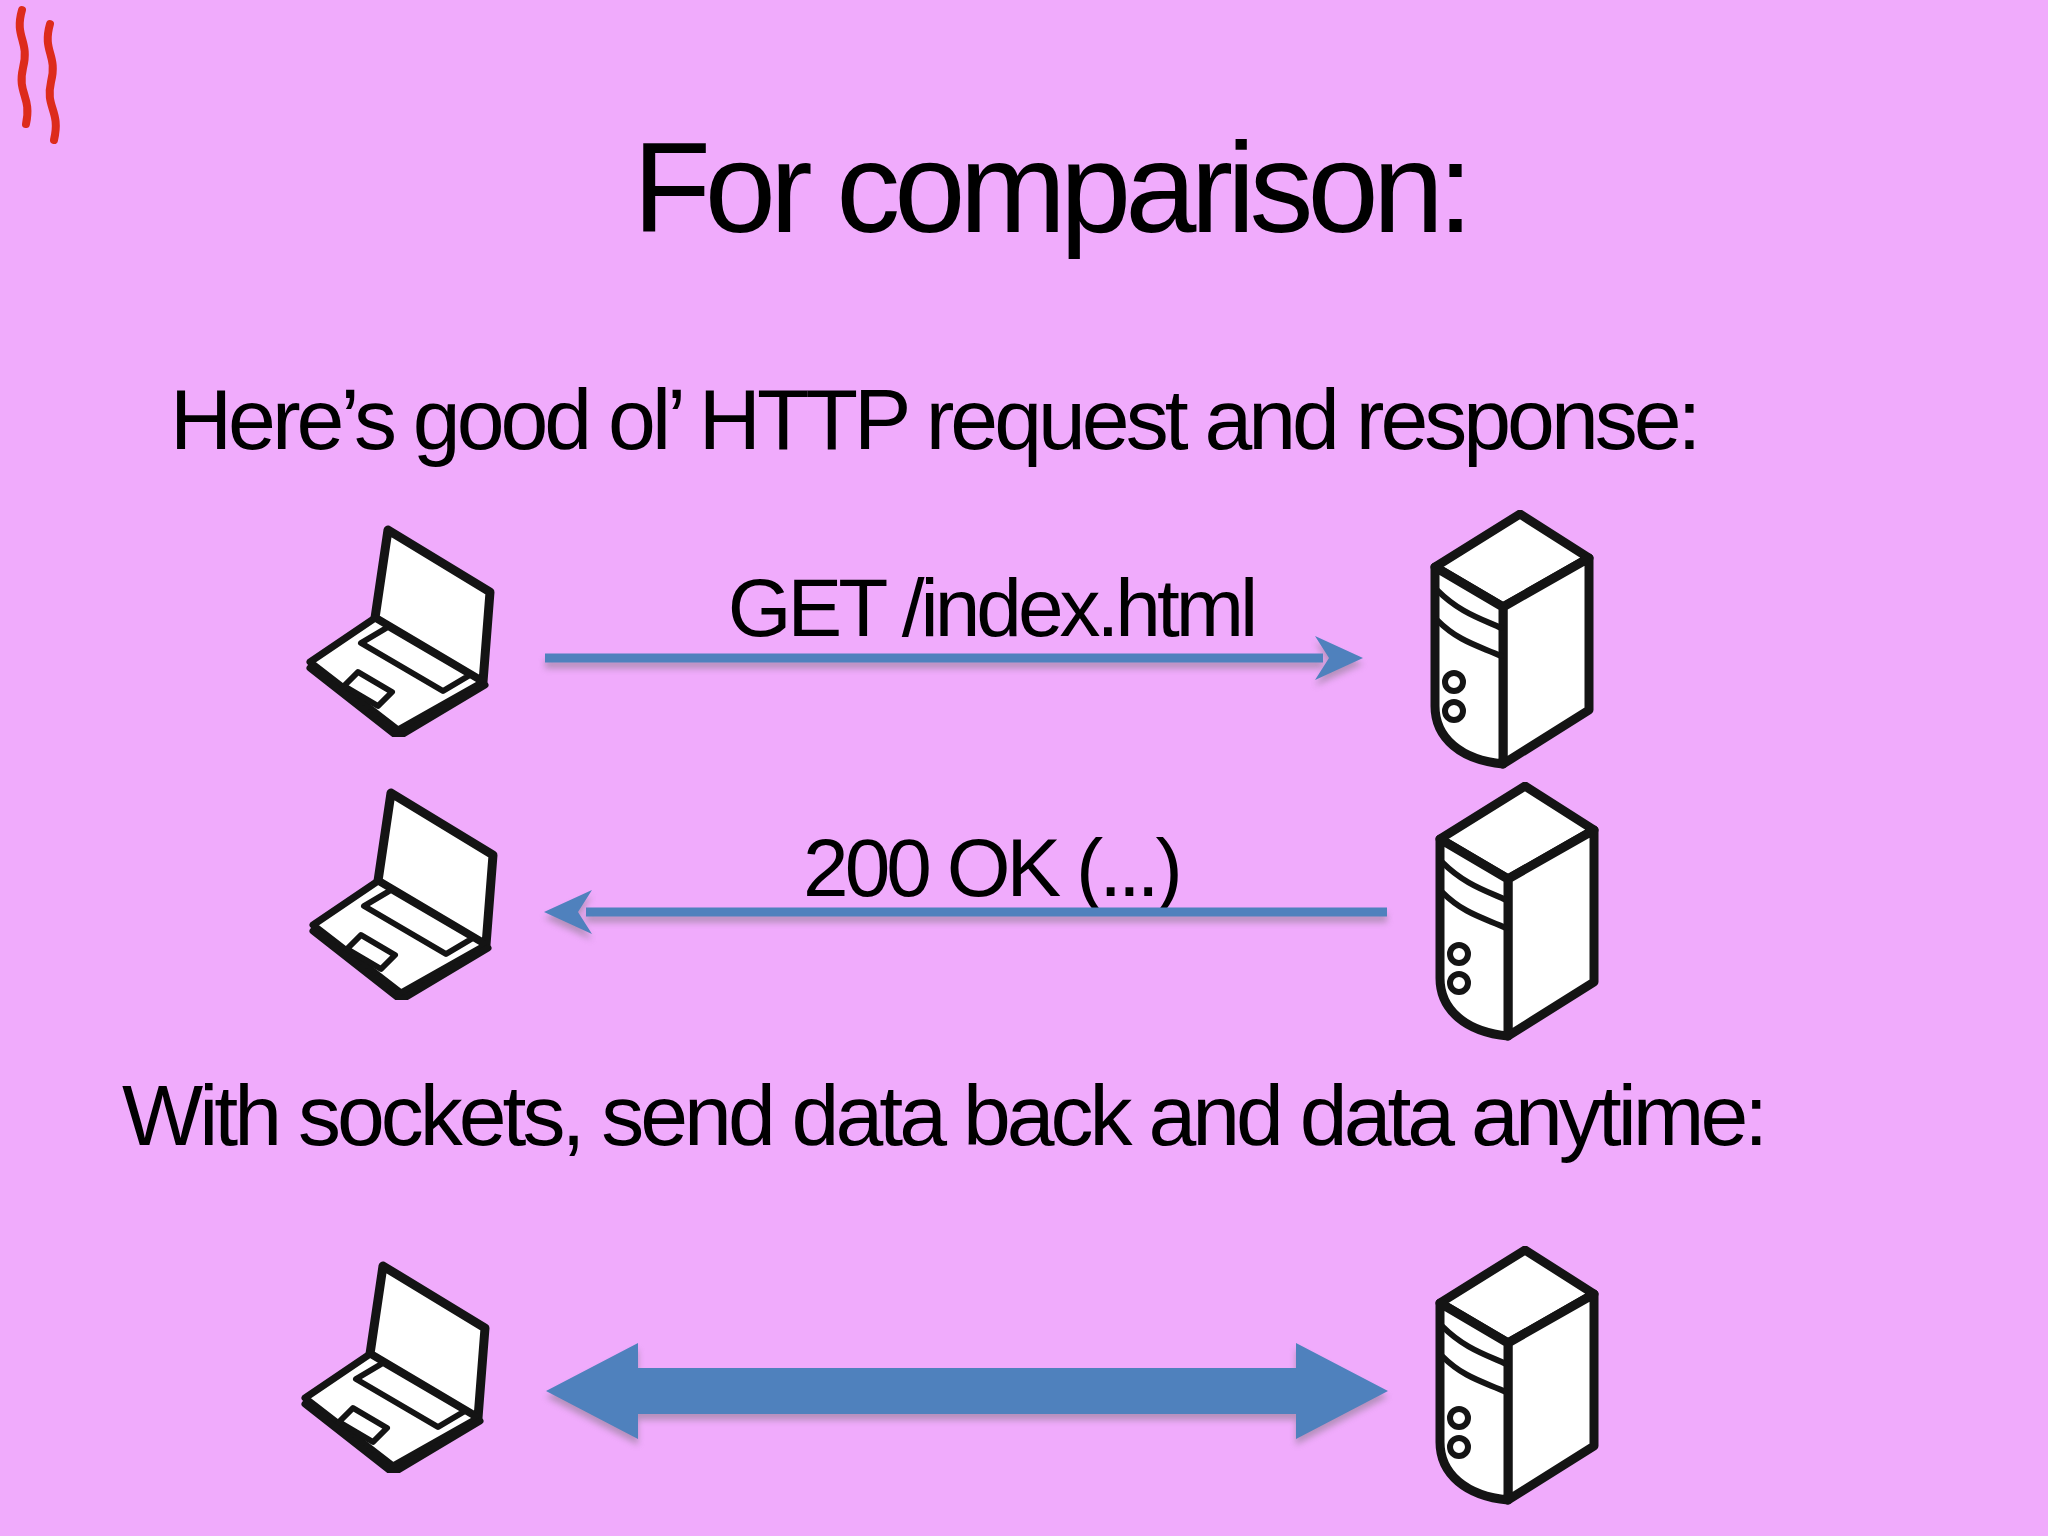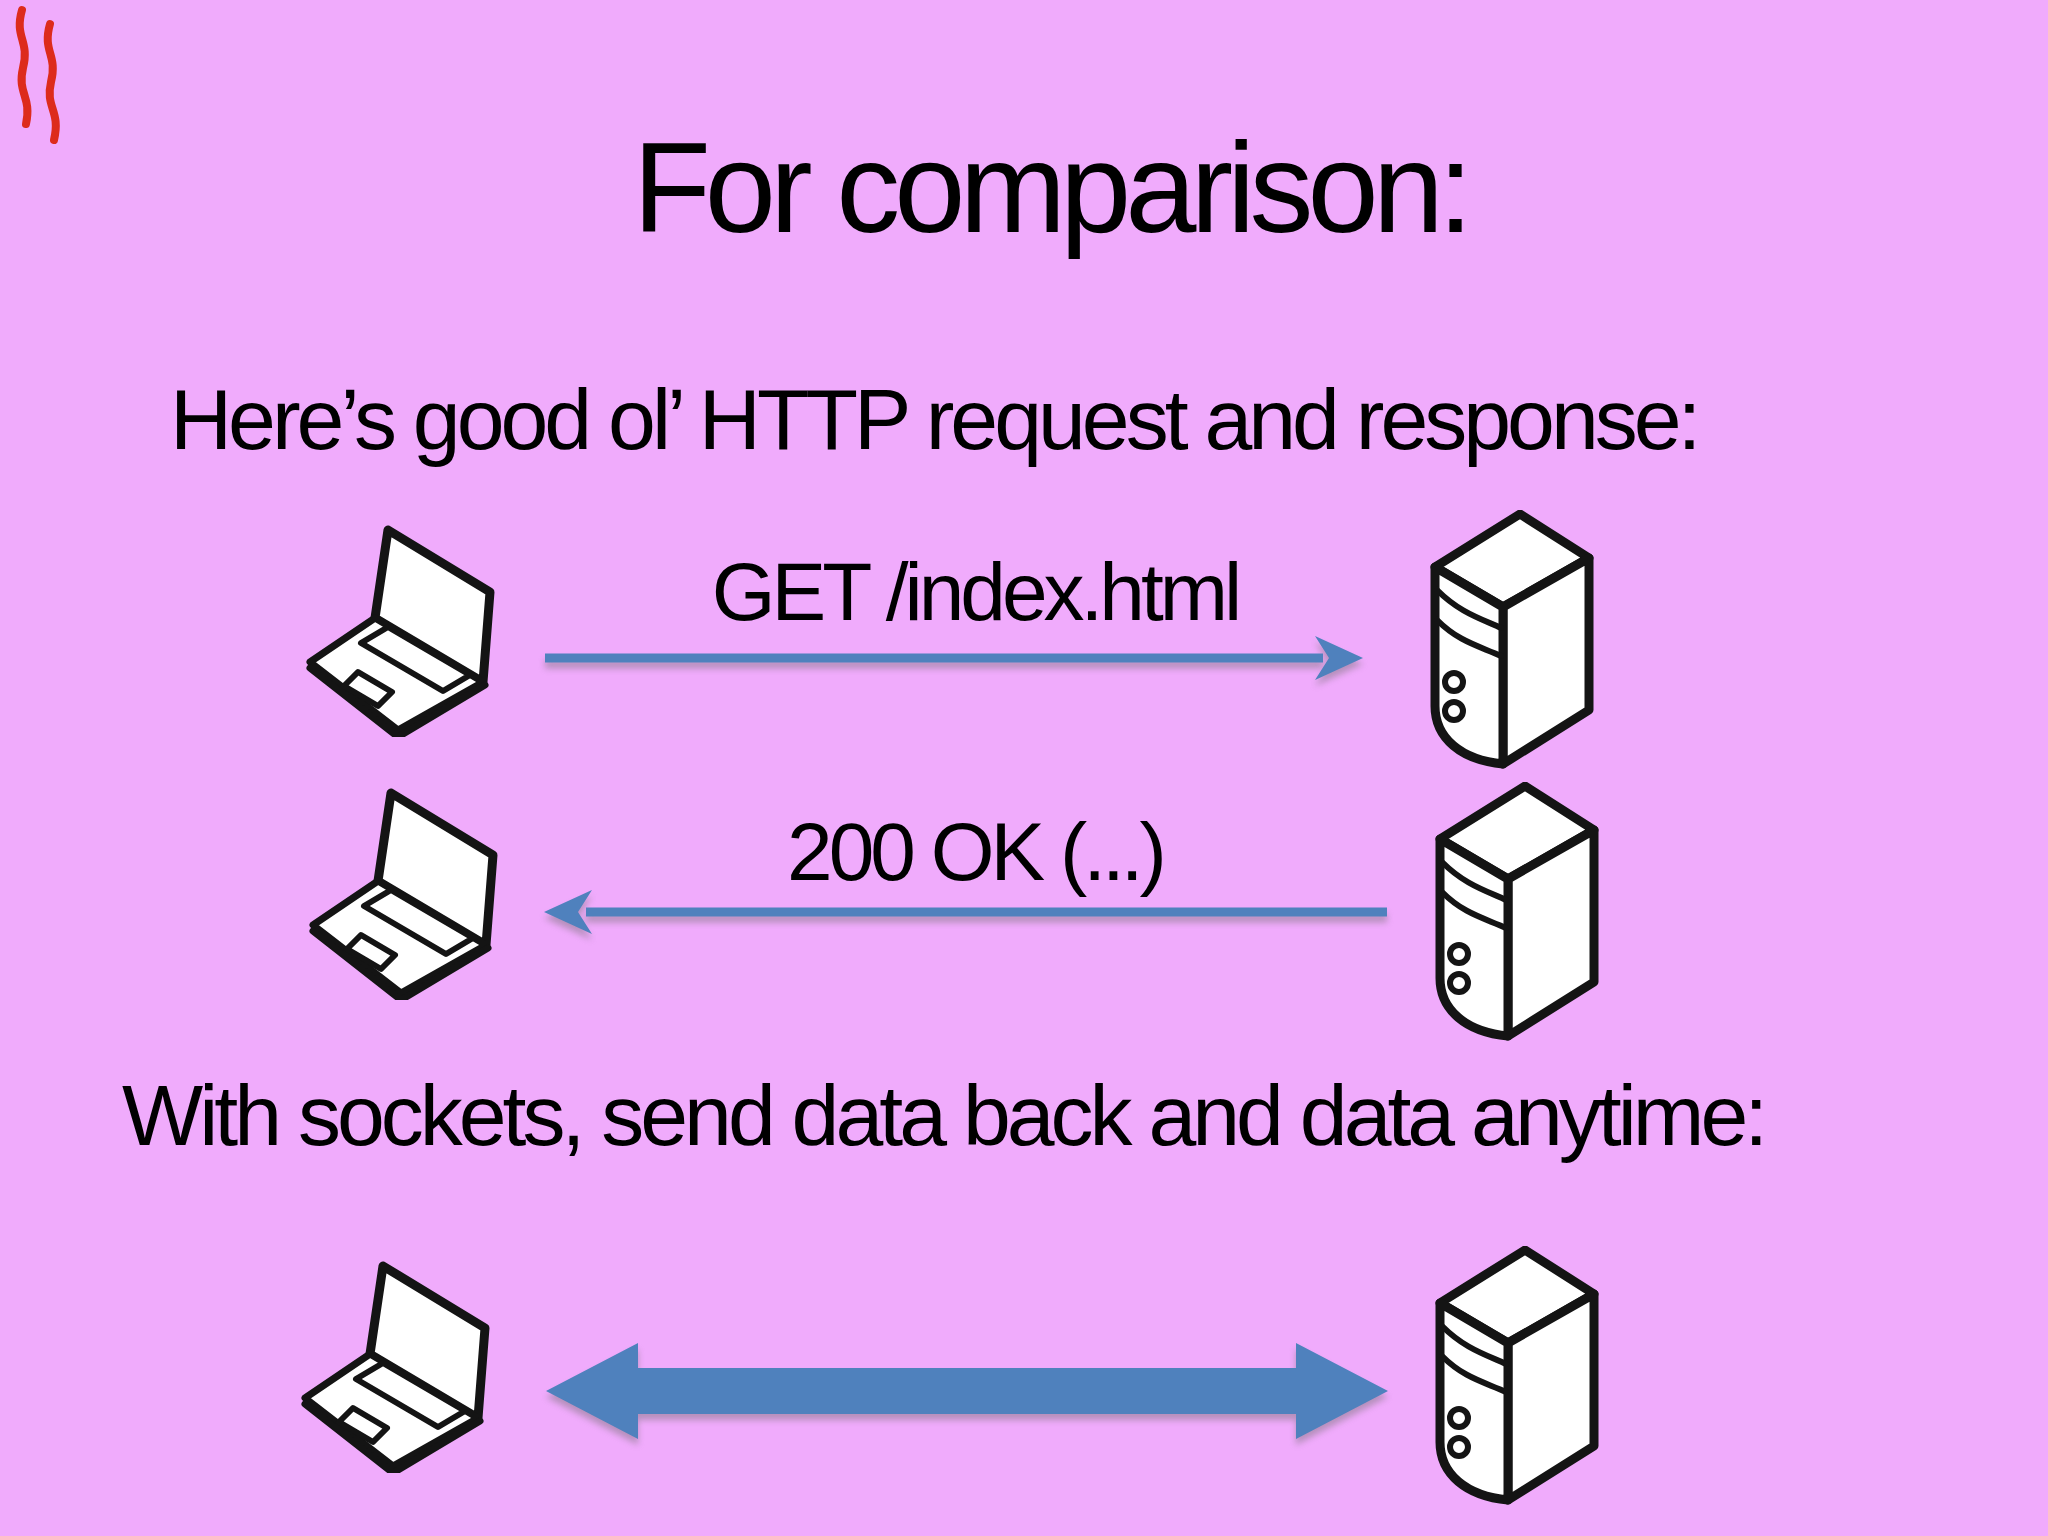--- a/index.html
+++ b/index.html
@@ -12,21 +12,21 @@
     font-size:128px;font-weight:400;letter-spacing:-6px;text-align:center;
     line-height:1.1;color:#000;
   }
   .heading{
     position:absolute;margin:0;font-size:86px;font-weight:400;
     letter-spacing:-4px;line-height:1.05;color:#000;white-space:nowrap;
   }
   .heading-http{left:122px;top:374px;margin-left:48px;}
   .heading-sockets{left:122px;top:1070px;}
   .msg-label{
-    position:absolute;left:560px;width:830px;margin:0;text-align:center;
+    position:absolute;left:560px;width:830px;margin:16px;text-align:center;
     font-size:82px;font-weight:400;letter-spacing:-4px;line-height:1.05;
     color:#000;white-space:nowrap;
   }
   .label-request{top:549px;}
   .label-response{top:809px;}
   .icon{position:absolute;}
   .arrow{position:absolute;filter:drop-shadow(0px 6px 3px rgba(110,110,110,0.45));}
   .scribble{position:absolute;left:6px;top:4px;}
 </style>
 </head>

